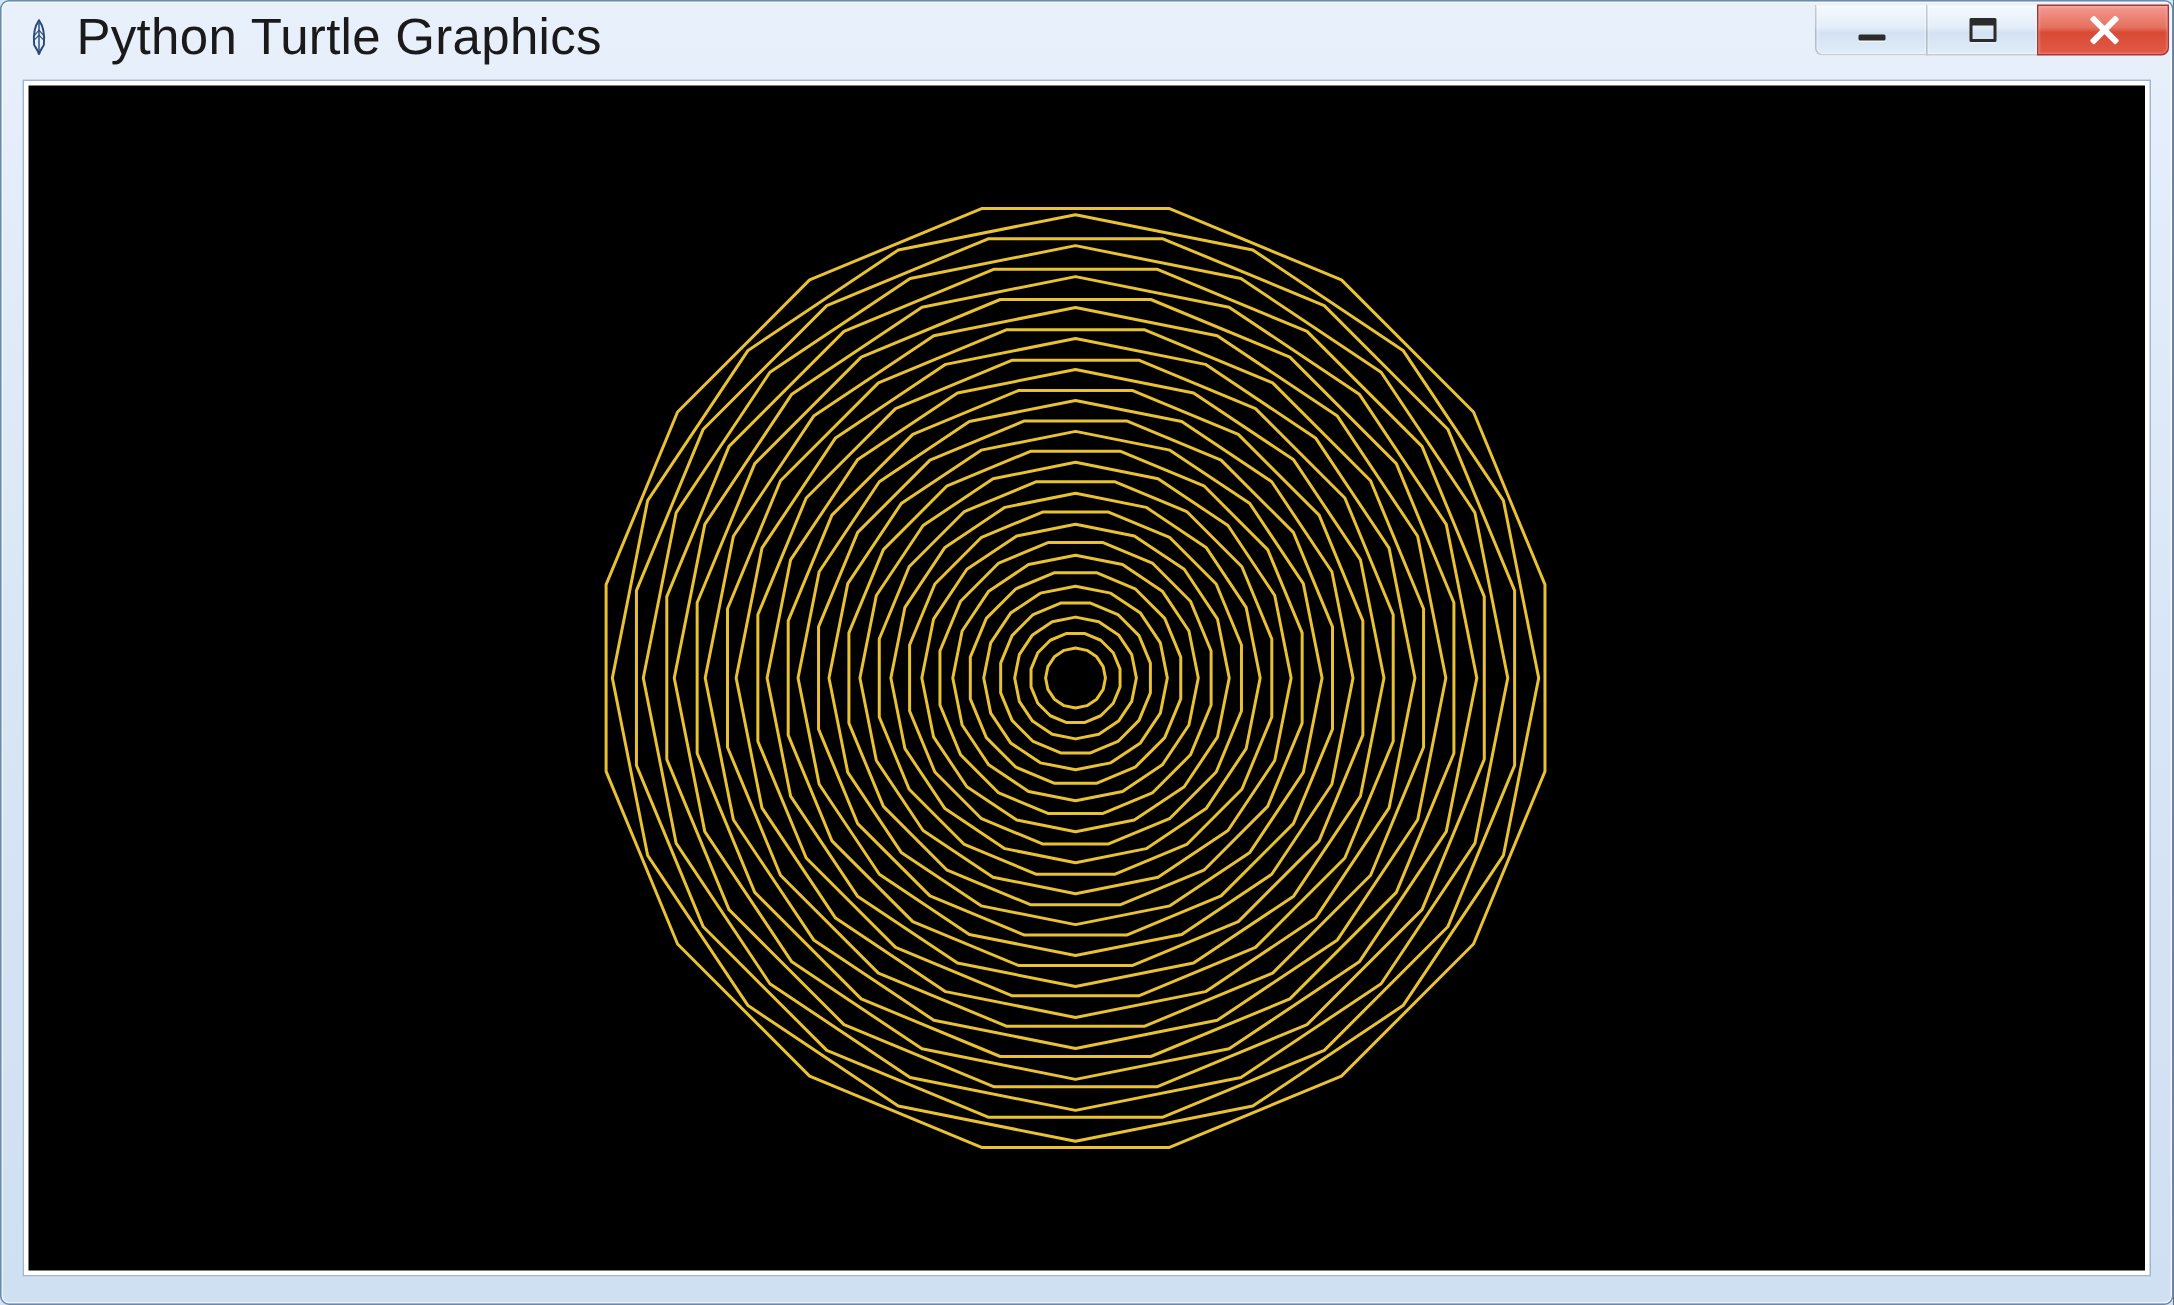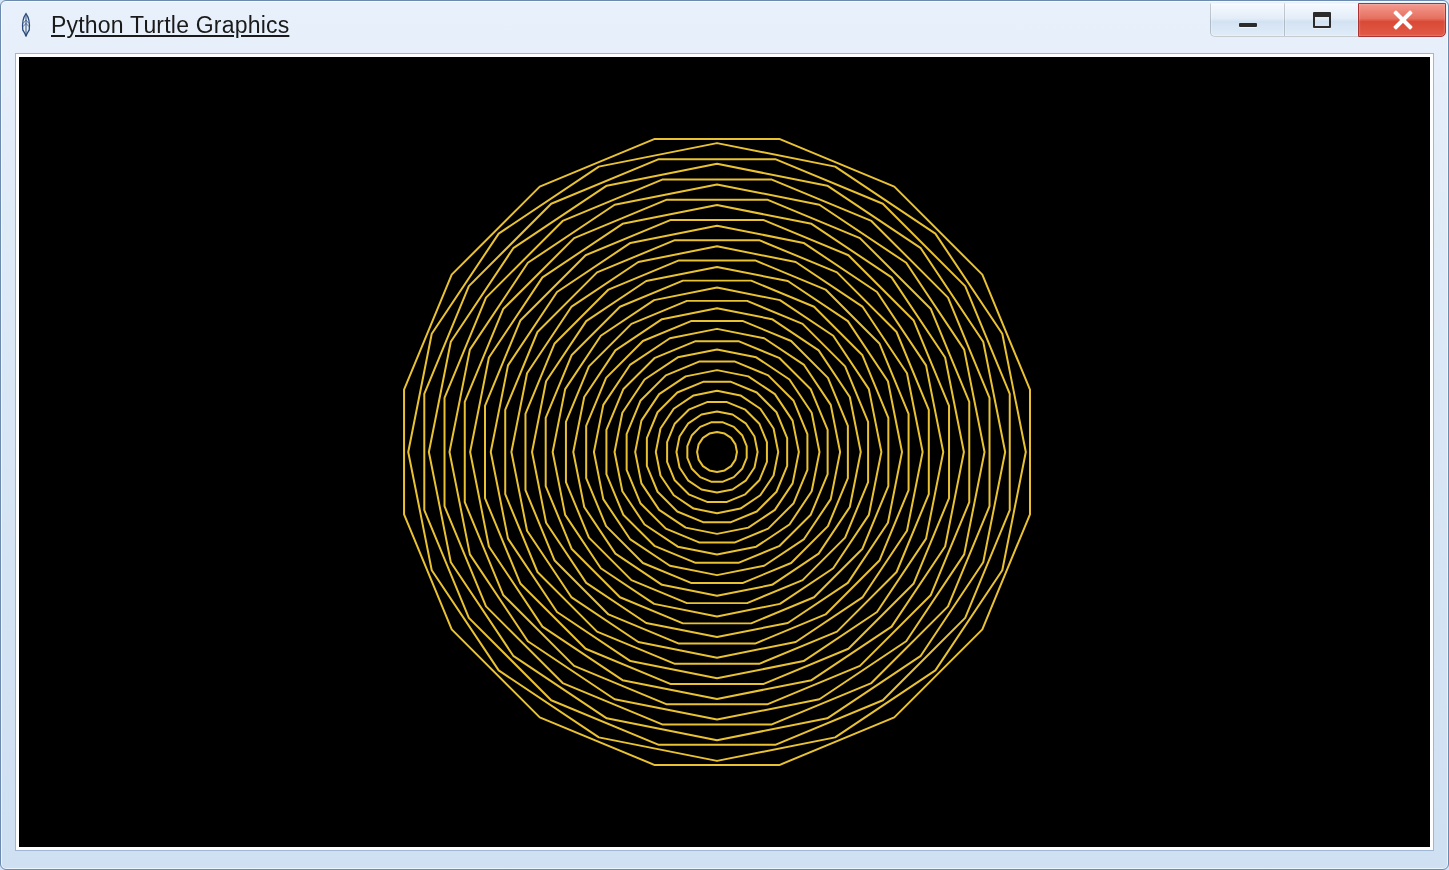--- a/index.html
+++ b/index.html
@@ -35,25 +35,24 @@
     }
     .app-icon {
       width: 22px;
       height: 28px;
       display: flex;
       align-items: center;
       justify-content: center;
       margin-right: 14px;
     }
     .title-text {
-      font-size: 23px;
+      font-size: 34px;
       color: #1a1a1a;
       flex: 1;
       letter-spacing: 0.2px;
-      text-decoration: underline;
     }
     .window-controls {
       position: absolute;
       right: 2px;
       top: 2px;
       display: flex;
       gap: 0;
     }
     .win-btn {
       width: 74px;

